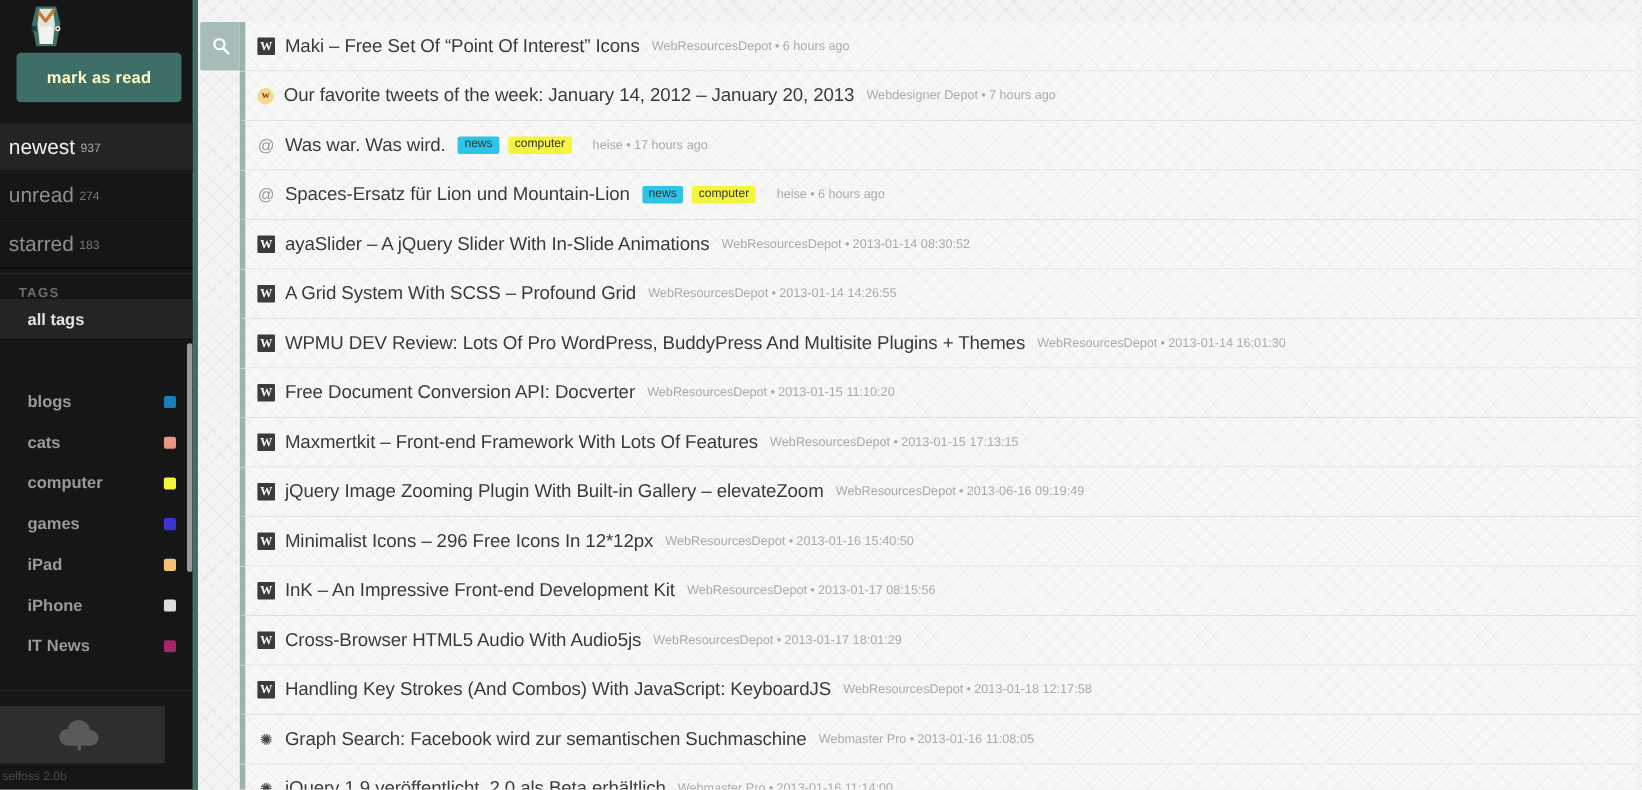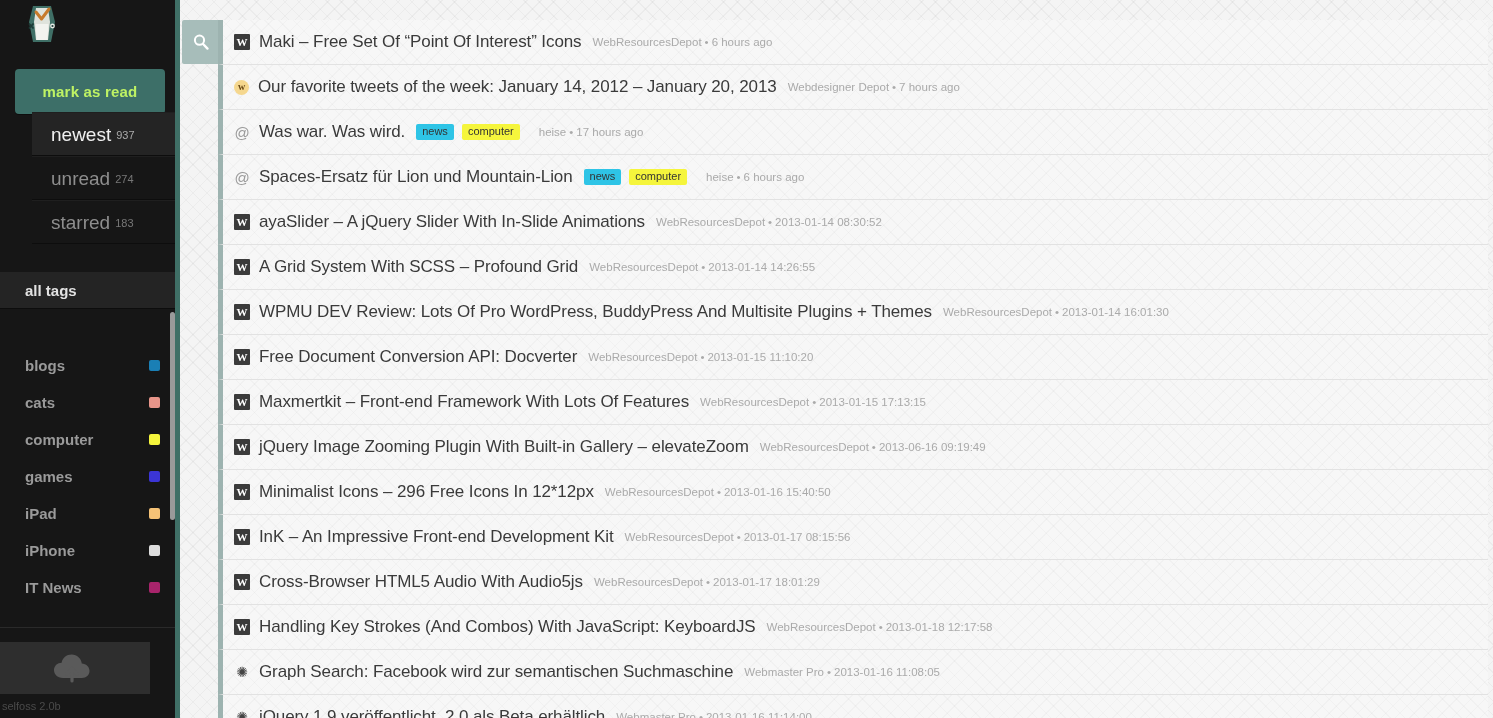--- a/index.html
+++ b/index.html
@@ -27,41 +27,39 @@
     display: flex; align-items: flex-start; justify-content: flex-start;
     padding-left: 20px;
   }
   .logo { width: 44px; height: 44px; display:block; }
 
   .mark-read-btn {
     position: absolute; left: 15px; top: 48px;
     width: 150px; height: 45px;
     background: #3d6f68;
     border: none; border-radius: 4px;
-    color: #bef264;
+    color: #fef9c3;
     font-family: "Liberation Sans", sans-serif;
     font-size: 15px; font-weight: bold;
     letter-spacing: .2px;
     cursor: pointer;
     box-shadow: 0 1px 0 rgba(0,0,0,.4);
-    margin-top: 21px;
   }
 
   .nav-list { position: absolute; top: 112px; left: 0; width: 180px; }
   .nav-item {
     position: relative;
     height: 44px; line-height: 44px;
-    padding-left: 19px;
+    padding-left: 8px;
     color: #8e8e8e;
     font-size: 19px;
     cursor: pointer;
     border-top: 1px solid #1f1f1f;
     border-bottom: 1px solid #0d0d0d;
     white-space: nowrap;
-    margin-left: 32px;
   }
   .nav-item.active { background: #242424; color: #f0f0f0; }
   .nav-item .count {
     font-size: 11px; color: #777; margin-left: 5px; vertical-align: 2px;
   }
   .nav-item.active .count { color: #aaa; }
 
   .tags-header {
     position: absolute; top: 248px; left: 0; width: 180px;
     height: 34px; line-height: 34px;
@@ -219,20 +217,21 @@
         <span>newest</span><span class="count">937</span>
       </div>
       <div class="nav-item">
         <span>unread</span><span class="count">274</span>
       </div>
       <div class="nav-item">
         <span>starred</span><span class="count">183</span>
       </div>
     </div>
 
+    <div class="tags-header">TAGS</div>
 
     <div class="tag-list">
       <div class="tag-item active" style="top:-38px;position:relative;">
         <span>all tags</span>
       </div>
       <div class="tag-item">
         <span>blogs</span>
         <span class="tag-color" style="background:#1a7fb5"></span>
       </div>
       <div class="tag-item">

